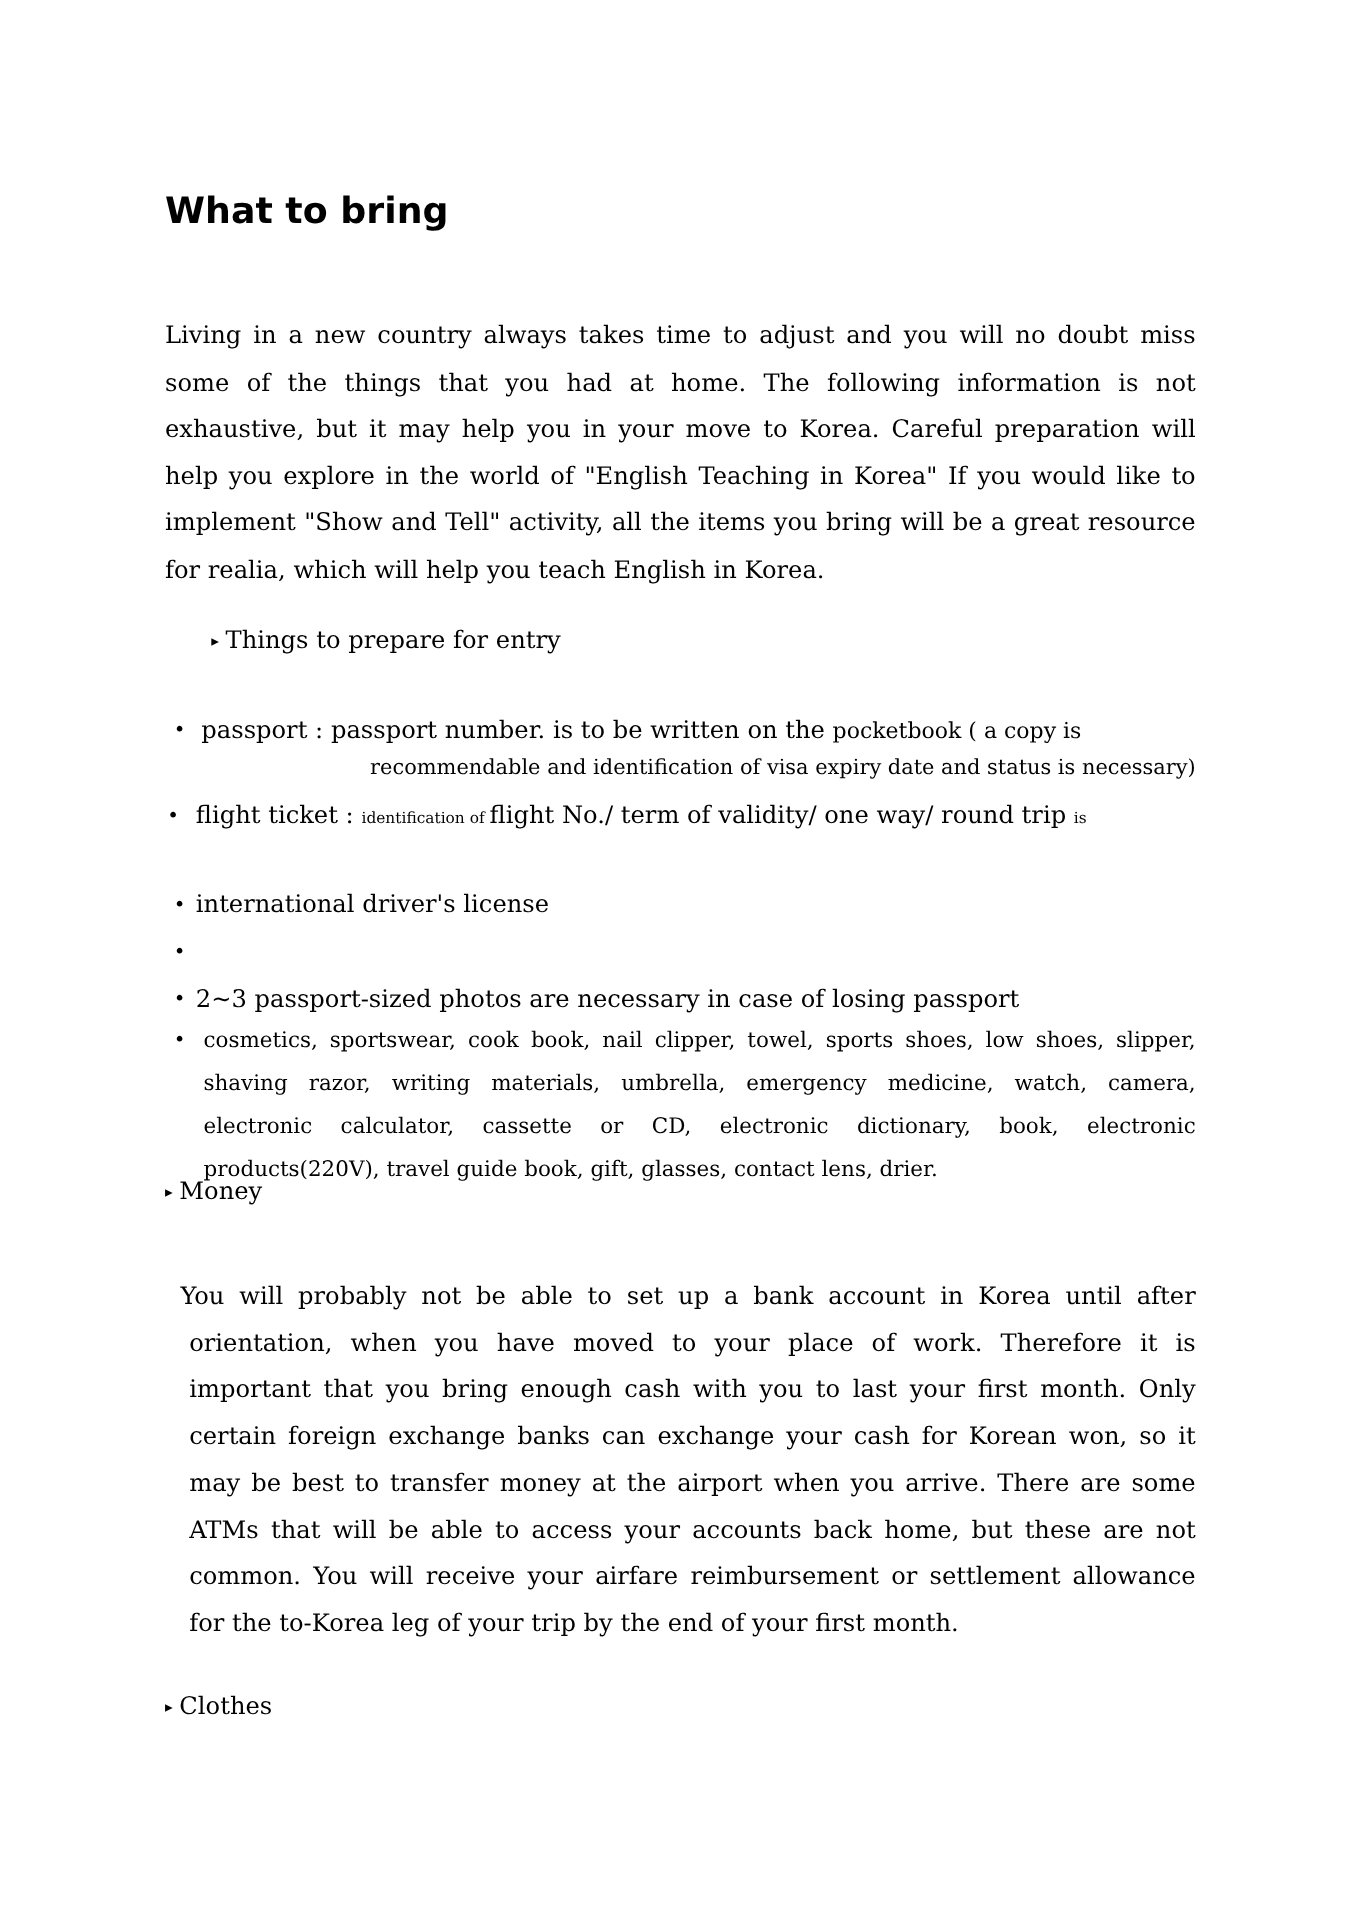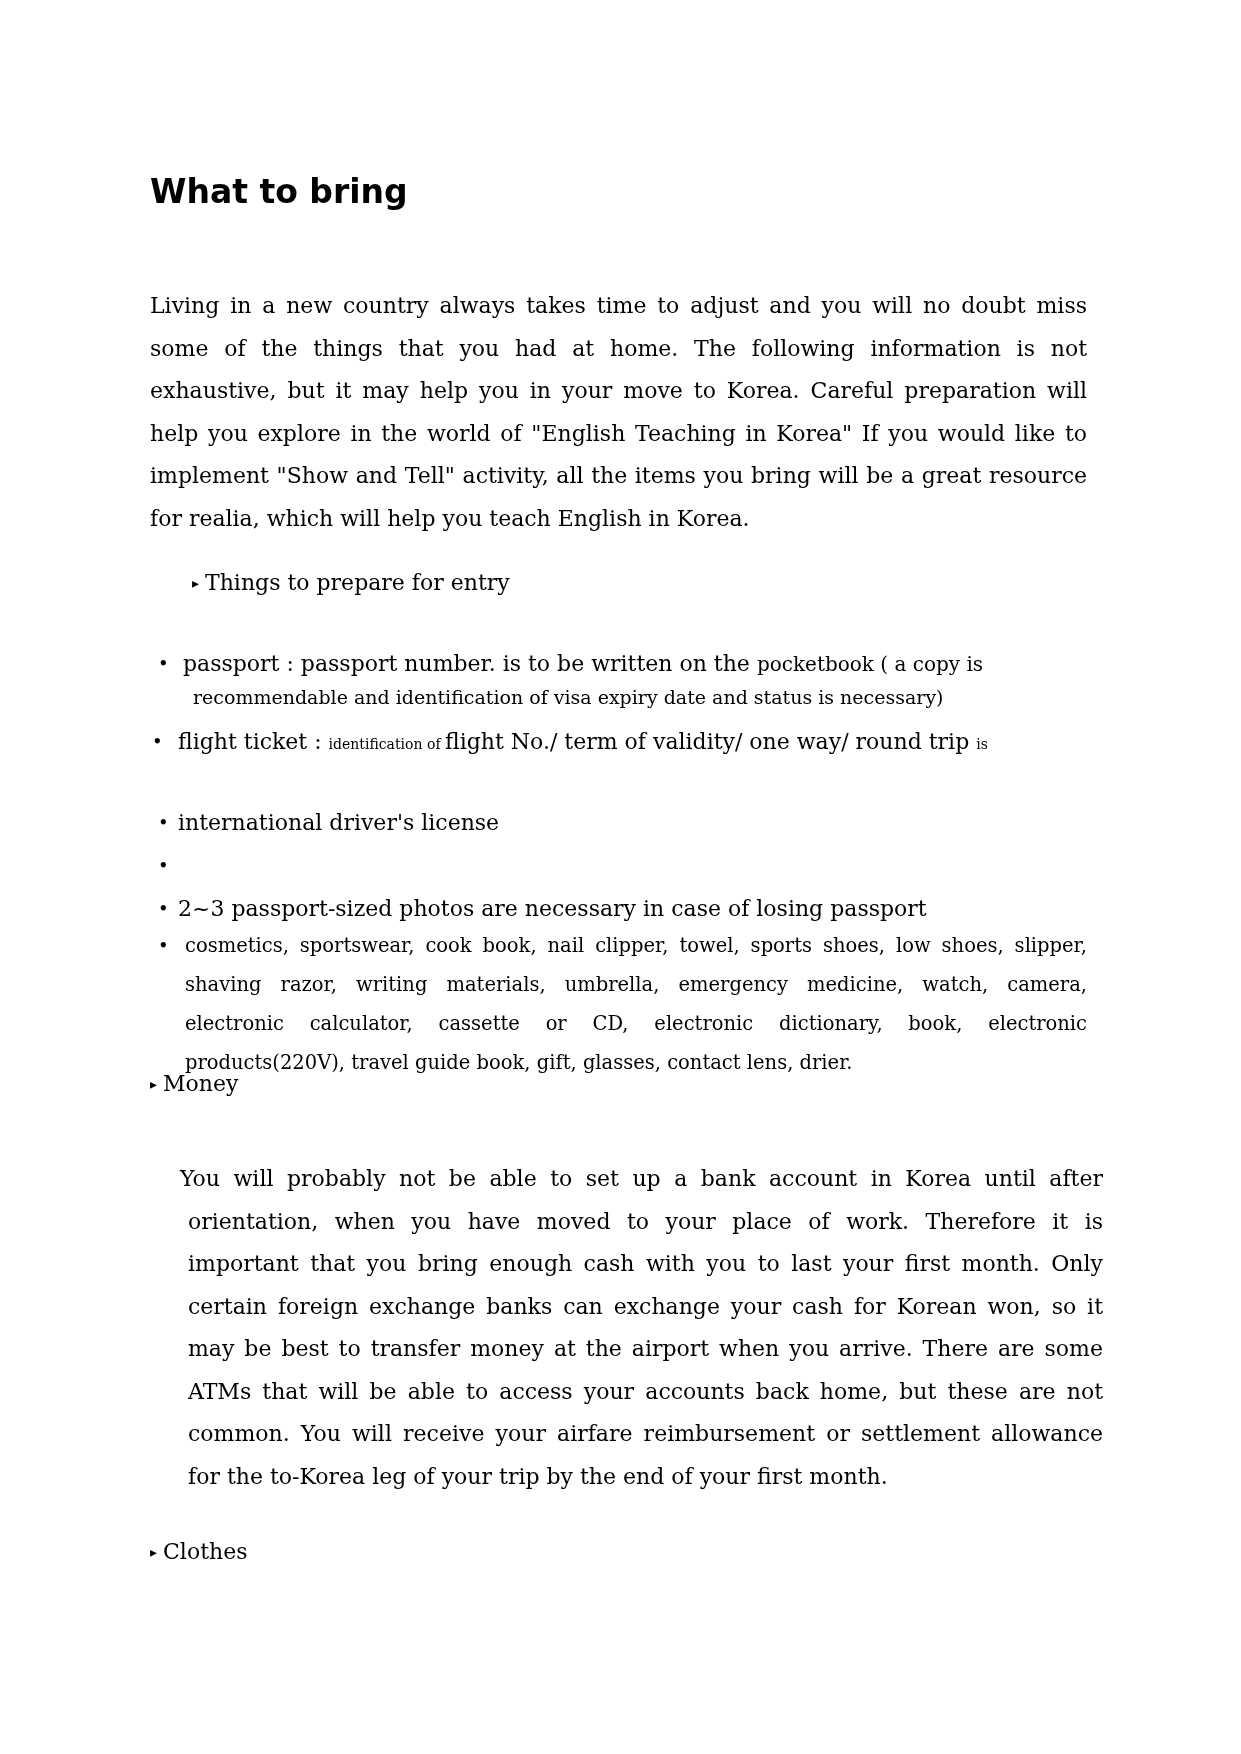--- a/index.html
+++ b/index.html
@@ -7,27 +7,27 @@
   .page { position:absolute; left:150px; top:0; width:937px; }
   .title { position:absolute; left:0; top:172px; font-family:"DejaVu Sans", sans-serif; font-weight:bold; font-size:33px; line-height:40px; margin:0; }
   .serif { font-family:"DejaVu Serif", serif; }
   .intro { position:absolute; left:0; top:285px; width:937px; font-size:22px; line-height:42.5px; text-align:justify; margin:0; }
   .section-head { position:absolute; left:0; font-size:22px; line-height:30px; margin:0; white-space:nowrap; }
   .section-head .tri { display:inline-block; font-size:14px; vertical-align:2px; margin-right:6px; }
   .bullets { position:absolute; left:0; top:645px; width:937px; margin:0; padding:0; list-style:none; }
   .bullet { position:relative; font-size:22px; }
   .bullet .dot { position:absolute; left:8px; font-size:18px; }
   .b1 { padding-left:33px; line-height:38px; text-align:justify; height:78px; }
-  .b1 .cont { font-size:19px; display:block; padding-left:10px; line-height:36px; text-align:left; margin-top:-4px; }
+  .b1 .cont { font-size:19px; display:block; padding-left:10px; line-height:36px; text-align:right; margin-top:-4px; }
   .b2 { padding-left:28px; line-height:38px; height:78px; }
   .b2 .small { font-size:14px; }
   .b2 .cont { font-size:19px; display:block; padding-left:17px; line-height:36px; margin-top:-2px; }
   .b3 { padding-left:28px; line-height:43px; height:43px; }
   .b6 { padding-left:35px; font-size:19.5px; line-height:39px; text-align:justify; margin-top:-4px; }
-  .money { position:absolute; left:16px; top:1158px; width:937px; font-size:22px; line-height:42.5px; margin:0; text-align:justify; }
+  .money { position:absolute; left:0; top:1158px; width:937px; font-size:22px; line-height:42.5px; margin:0; text-align:justify; }
   .money .first { display:block; padding-left:14px; }
   .money .rest { display:block; padding-left:22px; }
 </style>
 </head>
 <body>
 
 <div class="page">
 
   <h1 class="title">What to bring</h1>
 

